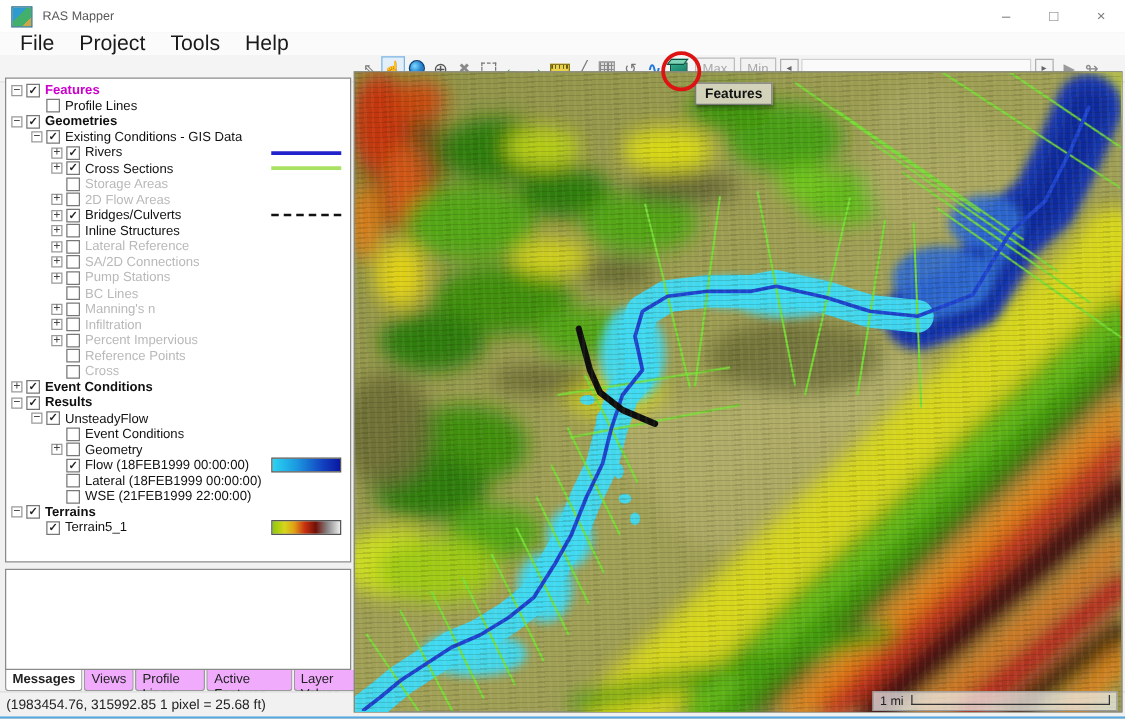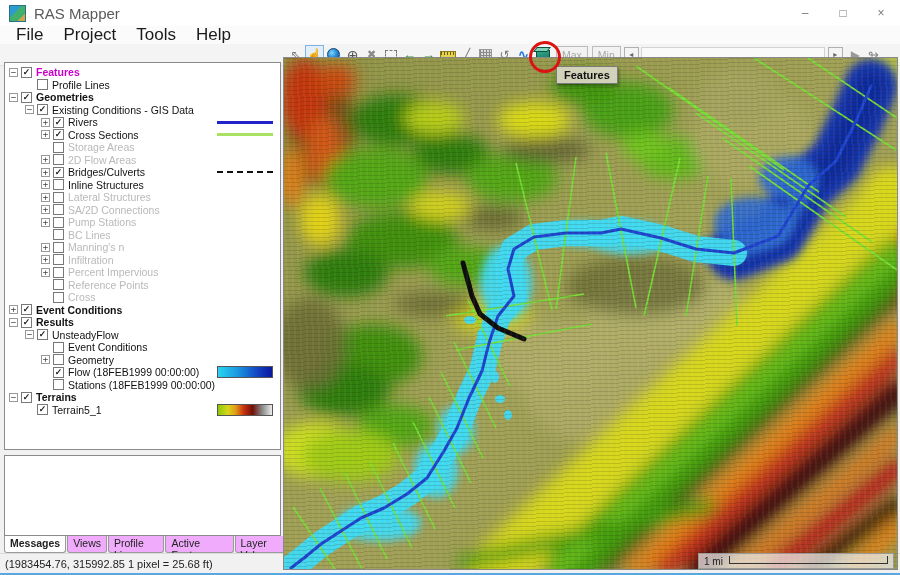--- a/index.html
+++ b/index.html
@@ -3,21 +3,21 @@
 <meta charset="utf-8">
 <style>
   html,body{margin:0;padding:0;background:#d8d8d8;font-family:"Liberation Sans", sans-serif;}
   .win{position:relative;width:900px;height:575px;background:#f1f1f1;overflow:hidden;
        outline:1px solid #b5b5b5;border-bottom:2px solid #57a8e0;box-sizing:border-box;}
   
   .titlebar{position:absolute;left:0;top:0;width:900px;height:26px;background:#ffffff;
             display:flex;align-items:center;border-bottom:1px solid #ececec;}
   .app-icon{width:15px;height:15px;margin:0 8px 0 9px;border:1px solid #2a6f8a;
             background:linear-gradient(135deg,#2d9ad0 0 40%,#42b06a 40% 75%,#caa84a 75%);}
-  .title{font-size:15px;color:#5a5a5a;}
+  .title{font-size:10px;color:#5a5a5a;}
   .win-controls{margin-left:auto;display:flex;}
   .wc{width:38px;height:24px;display:flex;align-items:center;justify-content:center;
       color:#7a7a7a;font-size:12px;}
   
   .menubar{position:absolute;left:0;top:26px;width:900px;height:18px;background:#fbfbfb;
            display:flex;align-items:center;padding-left:6px;box-sizing:border-box;}
   .menu-item{font-size:17px;color:#1a1a1a;padding:1px 10px;}
   
   .toolbar{position:absolute;left:0;top:44px;width:900px;height:22px;background:#f4f4f4;
            display:flex;align-items:center;box-sizing:border-box;border-bottom:1px solid #e0e0e0;}
@@ -232,21 +232,21 @@
         <span class="sym dashed-line"></span>
       </div>
       <div class="row" style="padding-left: 36px;">
         <span class="expander">+</span>
         <span class="checkbox"></span>
         <span class="lbl normal">Inline Structures</span>
       </div>
       <div class="row" style="padding-left: 36px;">
         <span class="expander">+</span>
         <span class="checkbox"></span>
-        <span class="lbl disabled">Lateral Structures</span>
+        <span class="lbl disabled">Lateral Reference</span>
       </div>
       <div class="row" style="padding-left: 36px;">
         <span class="expander">+</span>
         <span class="checkbox"></span>
         <span class="lbl disabled">SA/2D Connections</span>
       </div>
       <div class="row" style="padding-left: 36px;">
         <span class="expander">+</span>
         <span class="checkbox"></span>
         <span class="lbl disabled">Pump Stations</span>
@@ -308,21 +308,26 @@
       </div>
       <div class="row" style="padding-left: 36px;">
         <span class="expander none"></span>
         <span class="checkbox">✓</span>
         <span class="lbl normal">Flow (18FEB1999 00:00:00)</span>
         <span class="sym depth-gradient"></span>
       </div>
       <div class="row" style="padding-left: 36px;">
         <span class="expander none"></span>
         <span class="checkbox"></span>
-        <span class="lbl normal">Stations (18FEB1999 00:00:00)</span>
+        <span class="lbl normal">Lateral (18FEB1999 00:00:00)</span>
+      </div>
+      <div class="row" style="padding-left: 36px;">
+        <span class="expander none"></span>
+        <span class="checkbox"></span>
+        <span class="lbl normal">WSE (21FEB1999 22:00:00)</span>
       </div>
       <div class="row" style="padding-left: 4px;">
         <span class="expander">−</span>
         <span class="checkbox">✓</span>
         <span class="lbl bold">Terrains</span>
       </div>
       <div class="row" style="padding-left: 20px;">
         <span class="expander none"></span>
         <span class="checkbox">✓</span>
         <span class="lbl normal">Terrain5_1</span>

